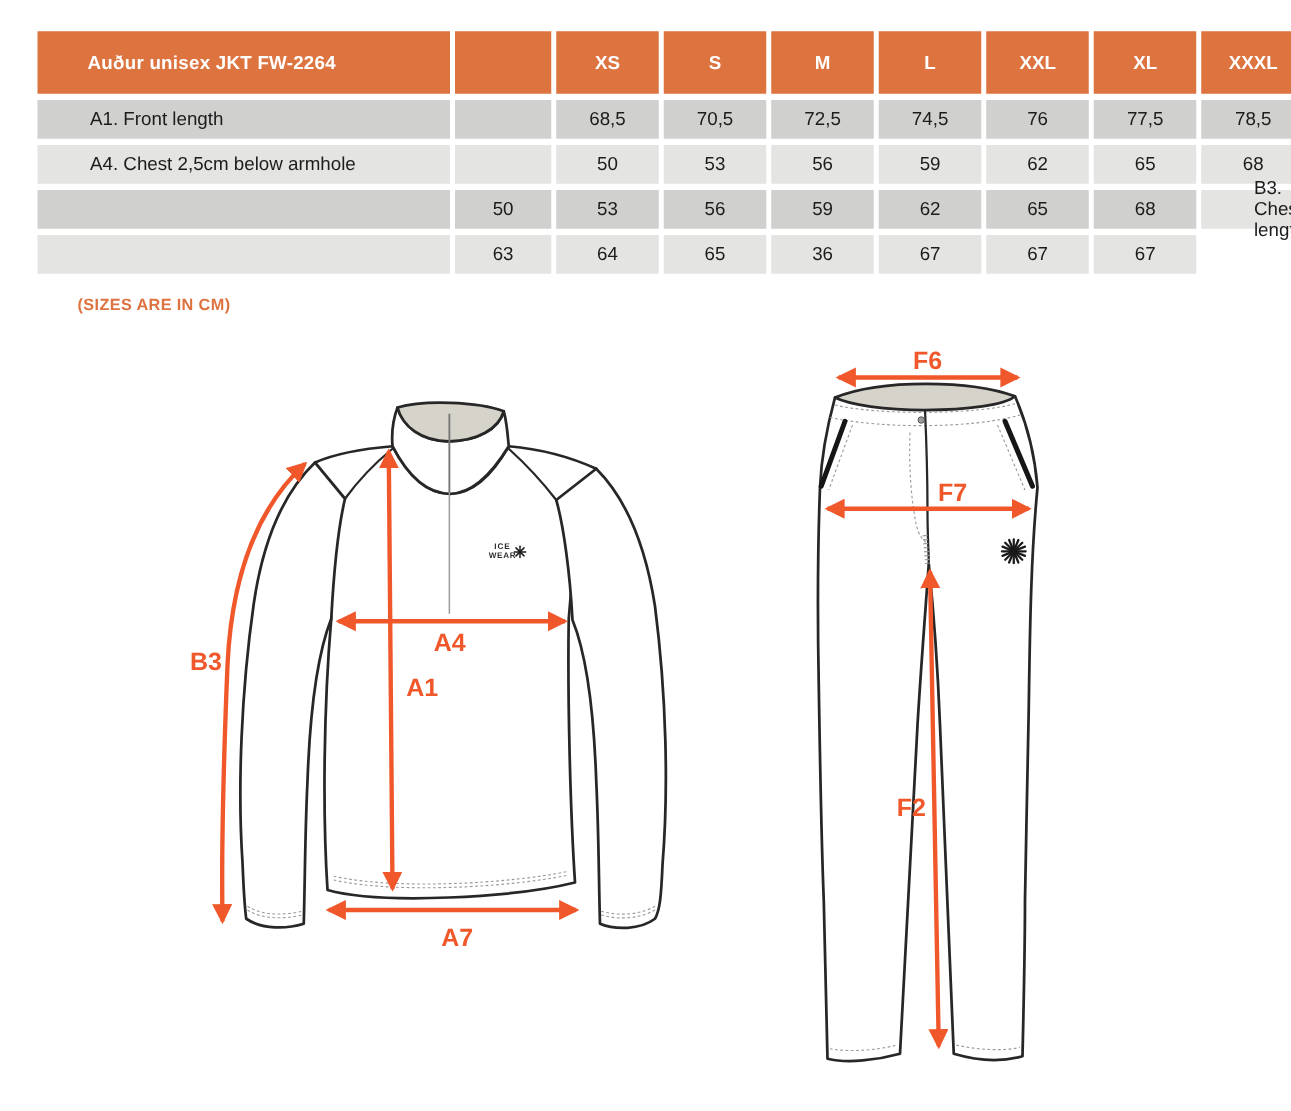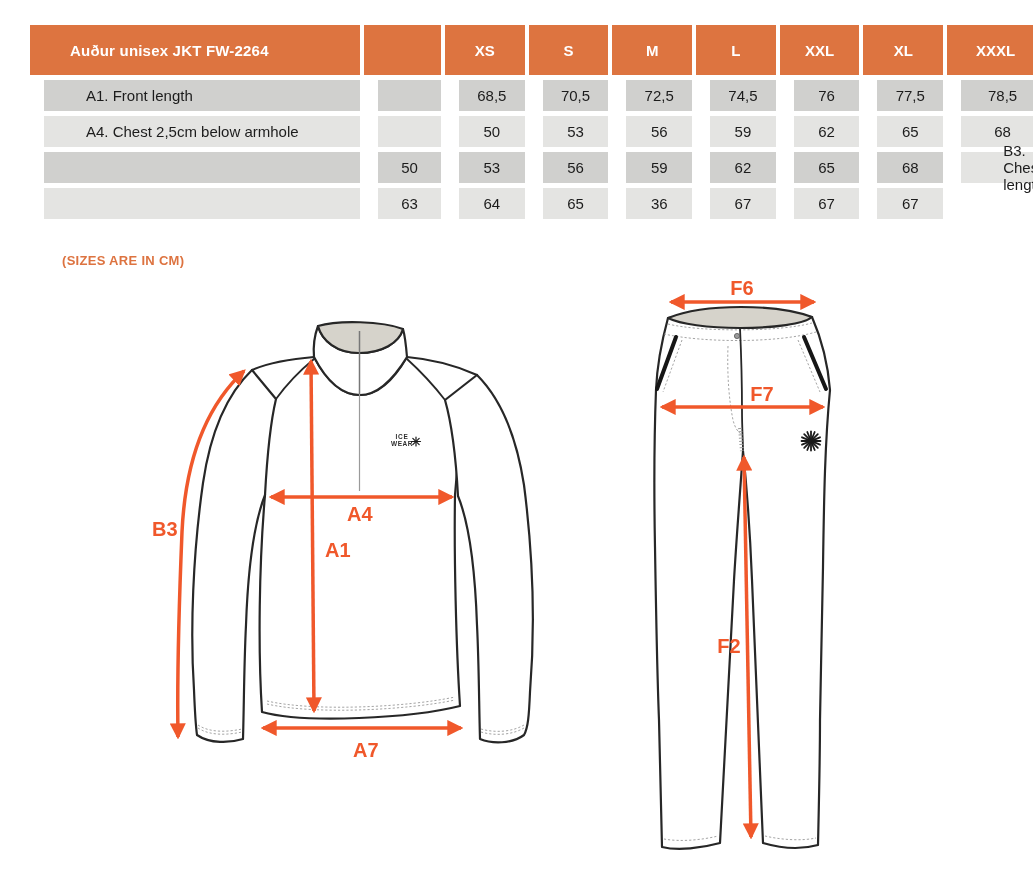--- a/index.html
+++ b/index.html
@@ -10,27 +10,27 @@
   .size-table{
     position:absolute; left:30px; top:25px; width:1014px;
     display:grid;
     grid-template-columns:330px 77px repeat(7,1fr);
     grid-template-rows:50px repeat(4,31px);
     gap:5px 4px;
   }
   .hcell{ background:#dd7440; color:#fff; font-weight:bold; font-size:15px;
           display:flex; align-items:center; justify-content:center; }
   .hcell.title{ justify-content:flex-start; padding-left:40px; letter-spacing:.2px; }
-  .cell{ font-size:15px; color:#1c1c1c; display:flex; align-items:center; justify-content:center;margin-left:14px; }
+  .cell{ font-size:15px; color:#1c1c1c; display:flex; align-items:center; justify-content:center; }
   .cell.label{ justify-content:flex-start; padding-left:42px; }
   .rdark{ background:#d0d0ce; }
   .rlight{ background:#e4e4e2; }
 
   .units-note{
-    position:absolute; left:62px; top:253px;
+    position:absolute; left:62px; top:236px;
     color:#dd7340; font-size:13px; font-weight:bold; letter-spacing:.3px;
   }
 
   .drawing{ position:absolute; }
   .jacket-svg{ left:140px; top:295px; }
   .pants-svg{ left:630px; top:280px; }
 
   .outline{ fill:#ffffff; stroke:#272727; stroke-width:2.2; stroke-linejoin:round; }
   .opening{ fill:#d6d3cb; stroke:#272727; stroke-width:2.2; stroke-linejoin:round; }
   .seam{ fill:none; stroke:#272727; stroke-width:1.8; stroke-linecap:round; }

